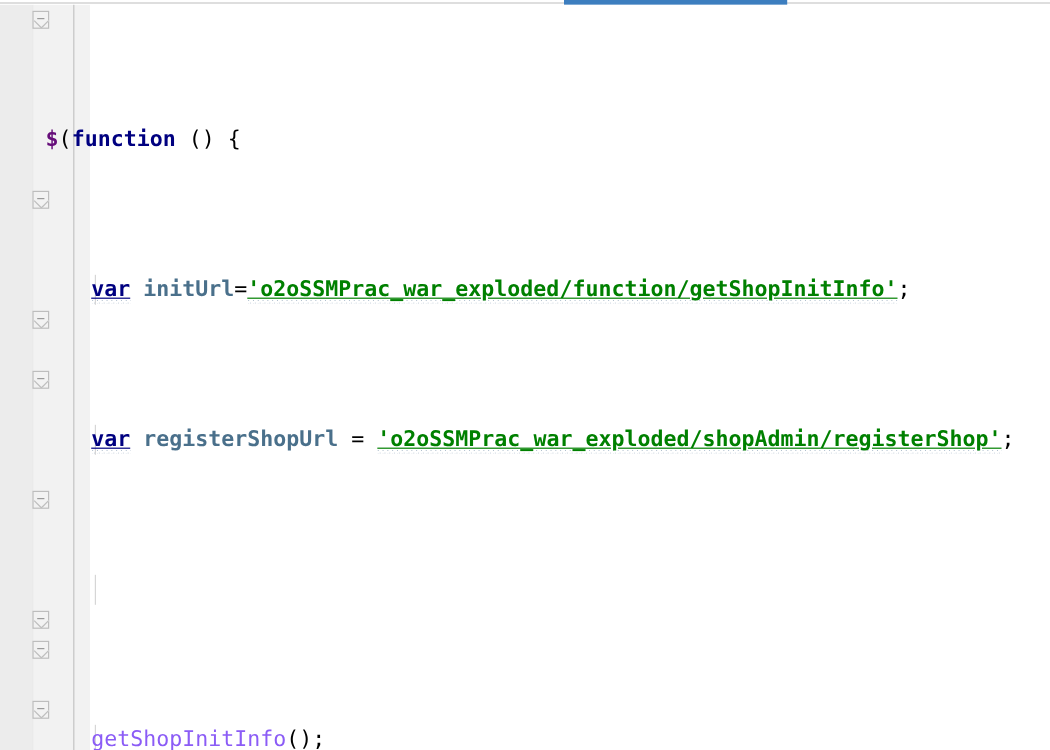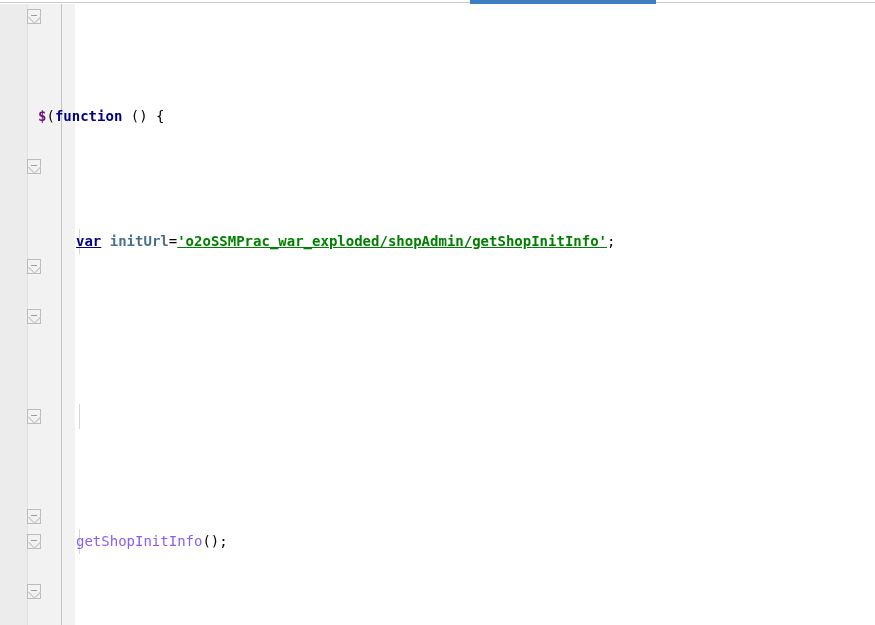--- a/index.html
+++ b/index.html
@@ -95,21 +95,21 @@
     background: #9a9a9a;
     z-index: 2;
   }
 
   
   #code {
     position: absolute;
     left: 0; top: 0;
     width: 875px; height: 621px;
     font-family: "DejaVu Sans Mono", monospace;
-    font-size: 14px;
+    font-size: 18px;
     line-height: 25px;
     white-space: pre;
   }
   .line {
     position: relative;
     height: 25px;
     padding-left: 38px;
     box-sizing: border-box;
   }
 
@@ -182,23 +182,24 @@
   <div class="fold-marker" style="top:580px">
       <span class="minus"></span>
     </div>
 
   <div id="code">
 
     
     <div class="line"><span class="txt"><span class="dollar">$</span><span class="punct">(</span><span class="kw">function</span><span class="punct"> () {</span></span></div>
 
     
-    <div class="line"><span class="guide" style="left:79px"></span><span class="txt" style="padding-left:38px"><span class="kw squig">var</span><span class="punct"> </span><span class="local">initUrl</span><span class="punct">=</span><span class="str squig">'o2oSSMPrac_war_exploded/shopAdmin/getShopInitInfo'</span><span class="punct">;</span></span></div>
-
-    
+    <div class="line"><span class="guide" style="left:79px"></span><span class="txt" style="padding-left:38px"><span class="kw squig">var</span><span class="punct"> </span><span class="local">initUrl</span><span class="punct">=</span><span class="str squig">'o2oSSMPrac_war_exploded/function/getShopInitInfo'</span><span class="punct">;</span></span></div>
+
+    
+    <div class="line"><span class="guide" style="left:79px"></span><span class="txt" style="padding-left:38px"><span class="kw squig">var</span><span class="punct"> </span><span class="local">registerShopUrl</span><span class="punct"> = </span><span class="str squig">'o2oSSMPrac_war_exploded/shopAdmin/registerShop'</span><span class="punct">;</span></span></div>
 
     
     <div class="line"><span class="guide" style="left:79px"></span></div>
 
     
     <div class="line"><span class="guide" style="left:79px"></span><span class="txt" style="padding-left:38px"><span class="fn">getShopInitInfo</span><span class="punct">();</span></span></div>
 
     
     
 

